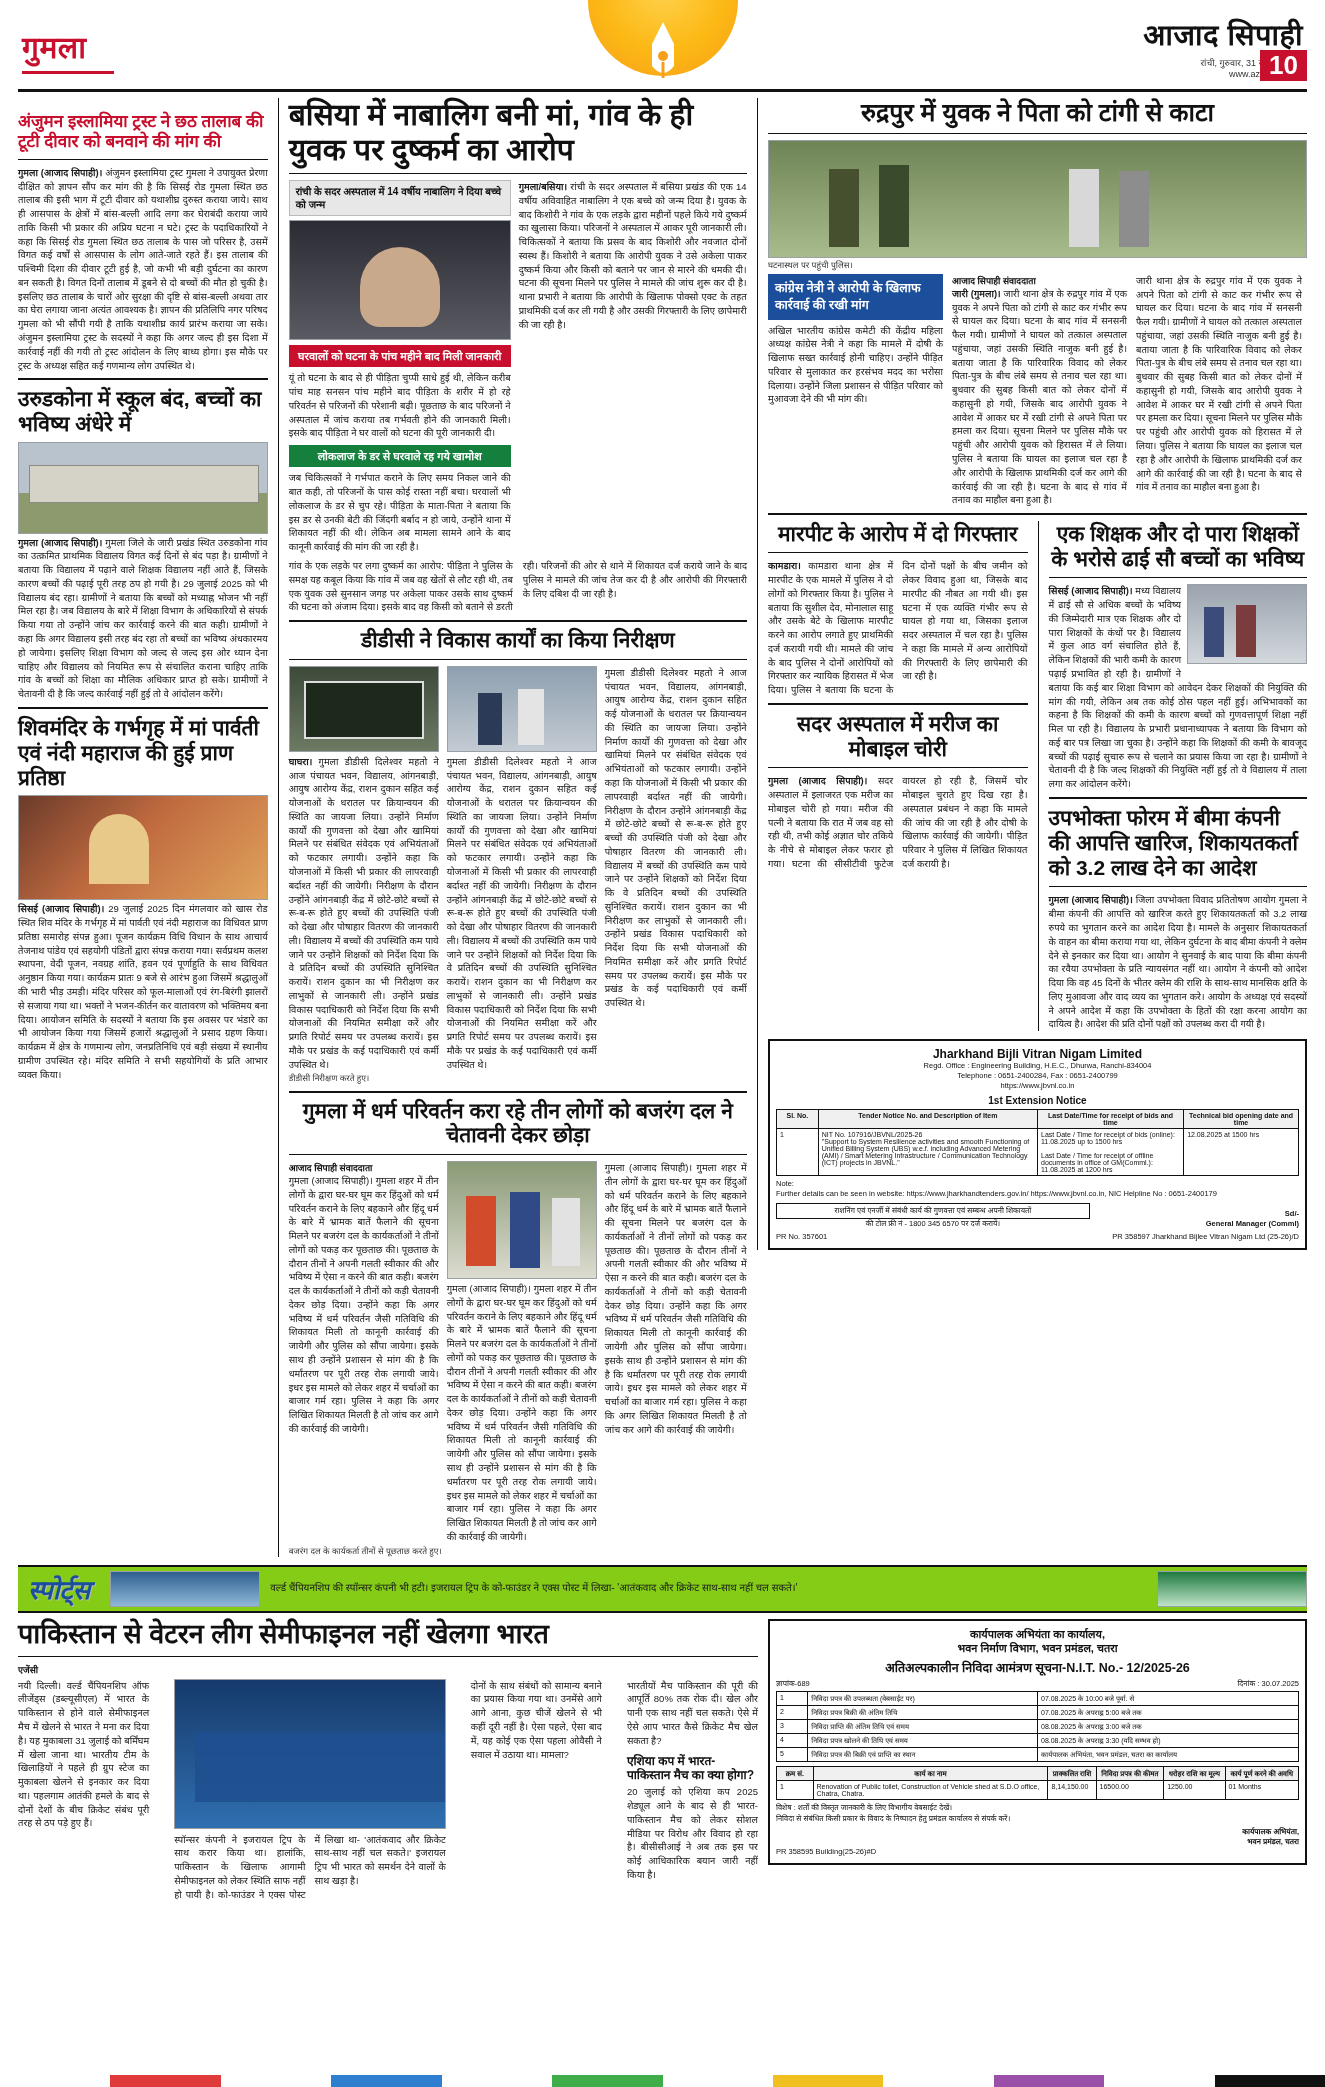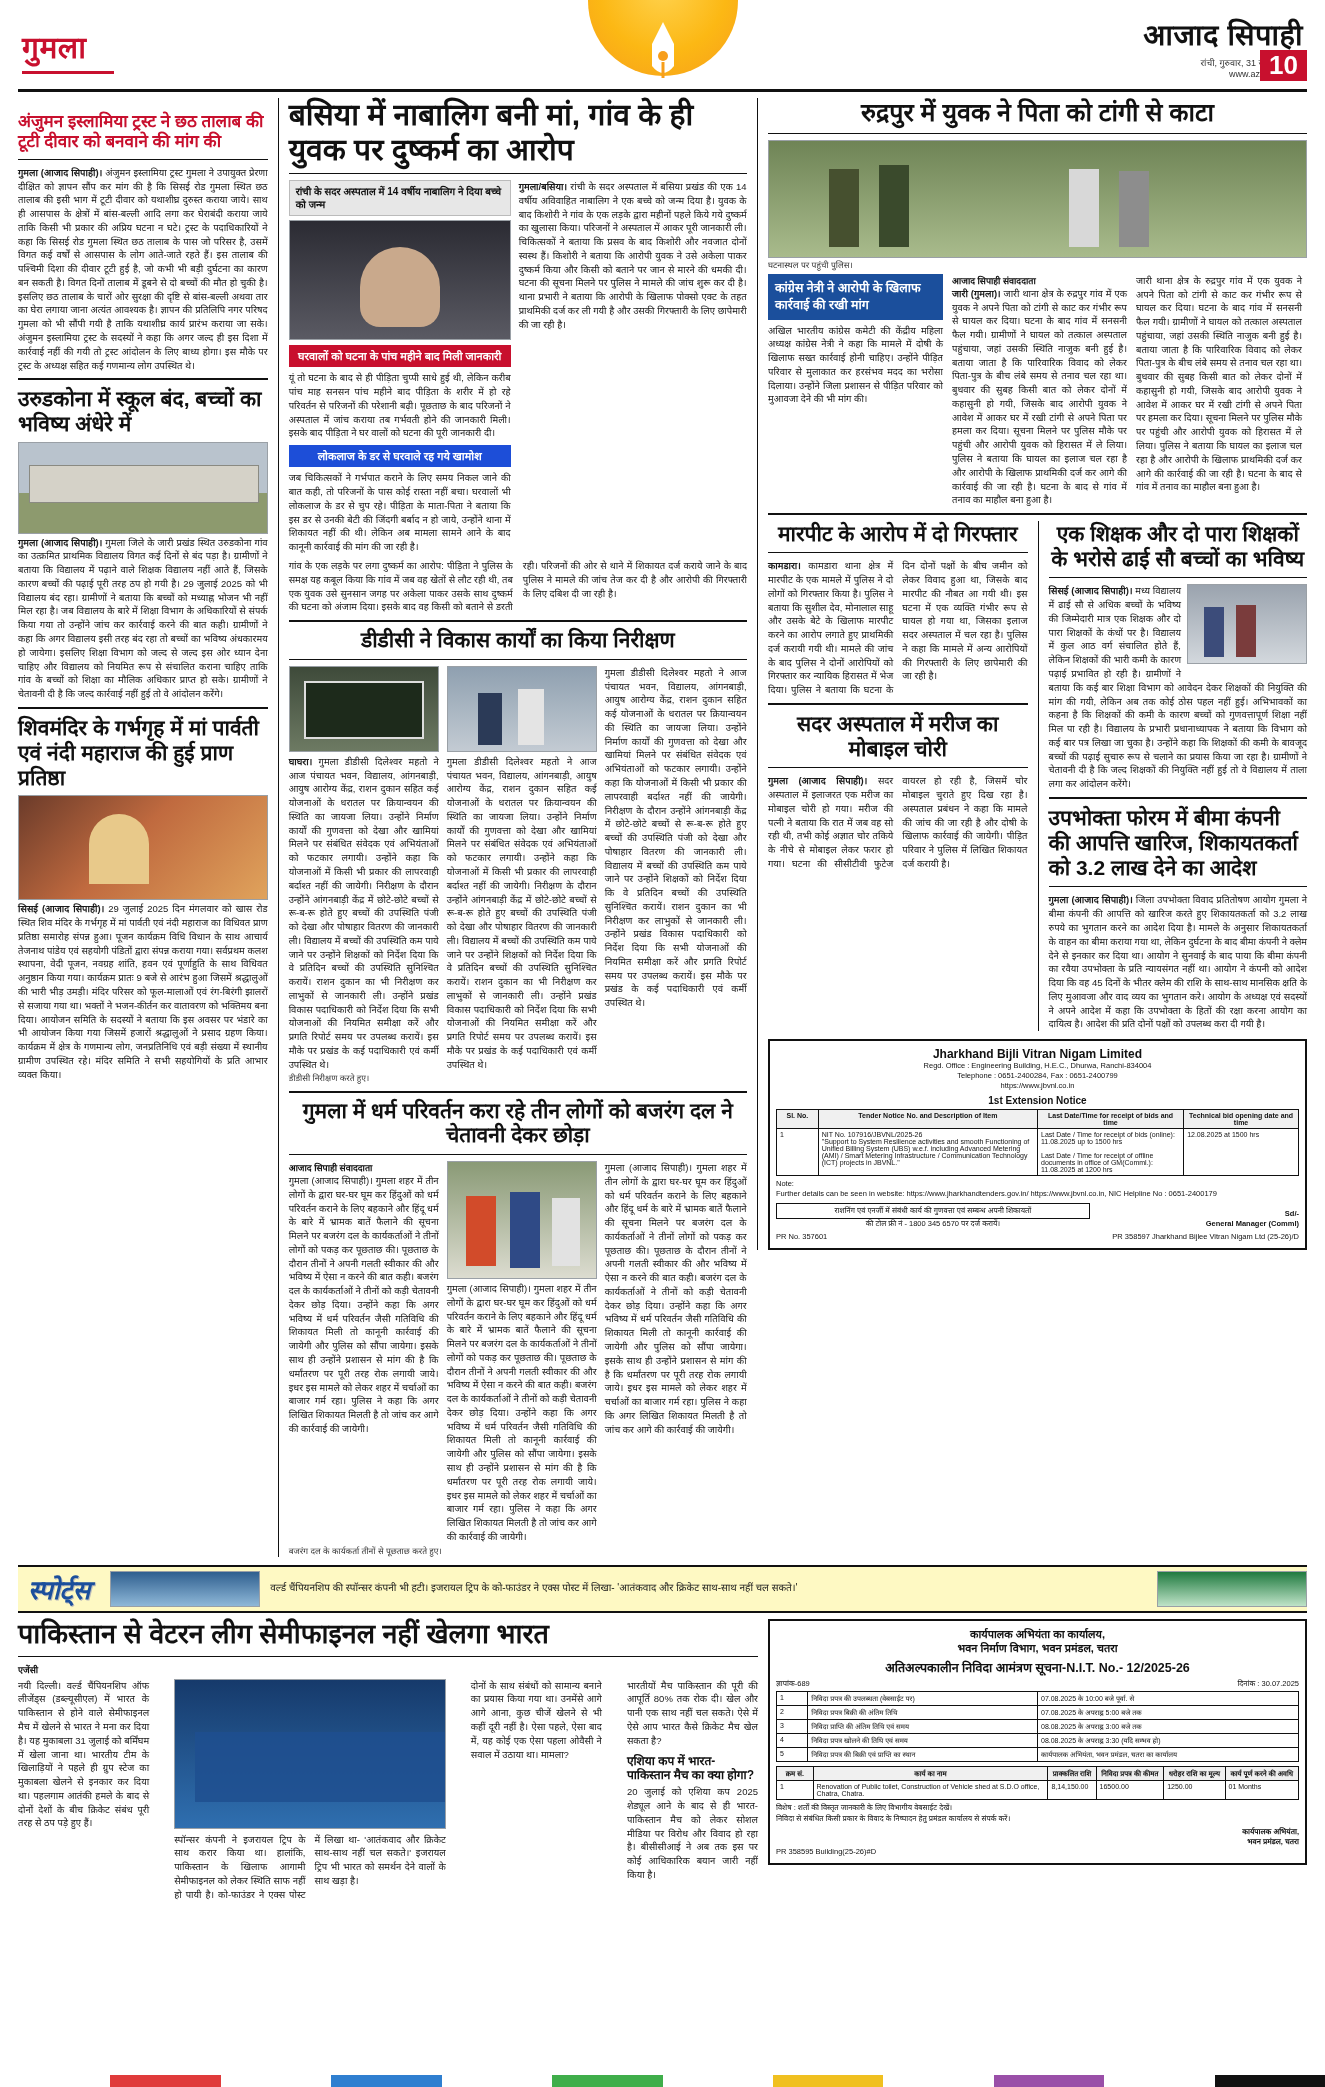--- a/index.html
+++ b/index.html
@@ -79,21 +79,21 @@
     padding:4px 6px; line-height:1.3;
   }
   .caption { font-size:8.5px; color:#333; padding-top:2px; line-height:1.3; }
 
   .divider-v { border-left:1px solid #111; }
 
   
   .sports-band {
     display:flex; align-items:center; gap:10px;
     border-top:2px solid #111; border-bottom:2px solid #111;
-    padding:4px 0; margin-top:8px; background:#fef9c3;
+    padding:4px 0; margin-top:8px; background:#84cc16;
   }
   .sports-logo {
     font-size:26px; font-weight:bold; color:#1b4f9c;
     font-style:italic; padding:0 10px;
     text-shadow:1px 1px 0 #bbb;
   }
 
   
   .ad-box { border:2px solid #111; padding:6px; font-size:8px; }
   .ad-title { font-weight:bold; font-size:12px; text-align:center; }
@@ -188,21 +188,21 @@
 
         <div class="row" style="gap:8px;">
           <div style="width:222px;">
             <div class="grayband" style="font-size:10px;margin-bottom:4px;">रांची के सदर अस्पताल में 14 वर्षीय नाबालिग ने दिया बच्चे को जन्म</div>
             <div class="photo" style="height:120px;">
               <div class="ph-inner" style="background:linear-gradient(#2b2b33,#5a5a63);"></div>
               <div style="position:absolute;left:70px;top:26px;width:80px;height:80px;background:#c9a98c;border-radius:40px 40px 20px 20px;"></div>
             </div>
             <div class="redband" style="margin-top:5px;">घरवालों को घटना के पांच महीने बाद मिली जानकारी</div>
             <div class="body-text" style="margin-top:4px;">यूं तो घटना के बाद से ही पीड़िता चुप्पी साधे हुई थी, लेकिन करीब पांच माह सनसन पांच महीने बाद पीड़िता के शरीर में हो रहे परिवर्तन से परिजनों की परेशानी बढ़ी। पूछताछ के बाद परिजनों ने अस्पताल में जांच कराया तब गर्भवती होने की जानकारी मिली। इसके बाद पीड़िता ने घर वालों को घटना की पूरी जानकारी दी।</div>
-            <div class="redband" style="margin-top:5px;background:#1d4ed8;">लोकलाज के डर से घरवाले रह गये खामोश</div>
+            <div class="redband" style="margin-top:5px;background:#15803d;">लोकलाज के डर से घरवाले रह गये खामोश</div>
             <div class="body-text" style="margin-top:4px;">जब चिकित्सकों ने गर्भपात कराने के लिए समय निकल जाने की बात कही, तो परिजनों के पास कोई रास्ता नहीं बचा। घरवालों भी लोकलाज के डर से चुप रहे। पीड़िता के माता-पिता ने बताया कि इस डर से उनकी बेटी की जिंदगी बर्बाद न हो जाये, उन्होंने थाना में शिकायत नहीं की थी। लेकिन अब मामला सामने आने के बाद कानूनी कार्रवाई की मांग की जा रही है।</div>
           </div>
           <div style="width:228px;">
             <div class="body-text">
               <b>गुमला/बसिया।</b>
               <span>रांची के सदर अस्पताल में बसिया प्रखंड की एक 14 वर्षीय अविवाहित नाबालिग ने एक बच्चे को जन्म दिया है। युवक के बाद किशोरी ने गांव के एक लड़के द्वारा महीनों पहले किये गये दुष्कर्म का खुलासा किया। परिजनों ने अस्पताल में आकर पूरी जानकारी ली। चिकित्सकों ने बताया कि प्रसव के बाद किशोरी और नवजात दोनों स्वस्थ हैं। किशोरी ने बताया कि आरोपी युवक ने उसे अकेला पाकर दुष्कर्म किया और किसी को बताने पर जान से मारने की धमकी दी। घटना की सूचना मिलने पर पुलिस ने मामले की जांच शुरू कर दी है। थाना प्रभारी ने बताया कि आरोपी के खिलाफ पोक्सो एक्ट के तहत प्राथमिकी दर्ज कर ली गयी है और उसकी गिरफ्तारी के लिए छापेमारी की जा रही है।</span>
             </div>
           </div>
         </div>
 

